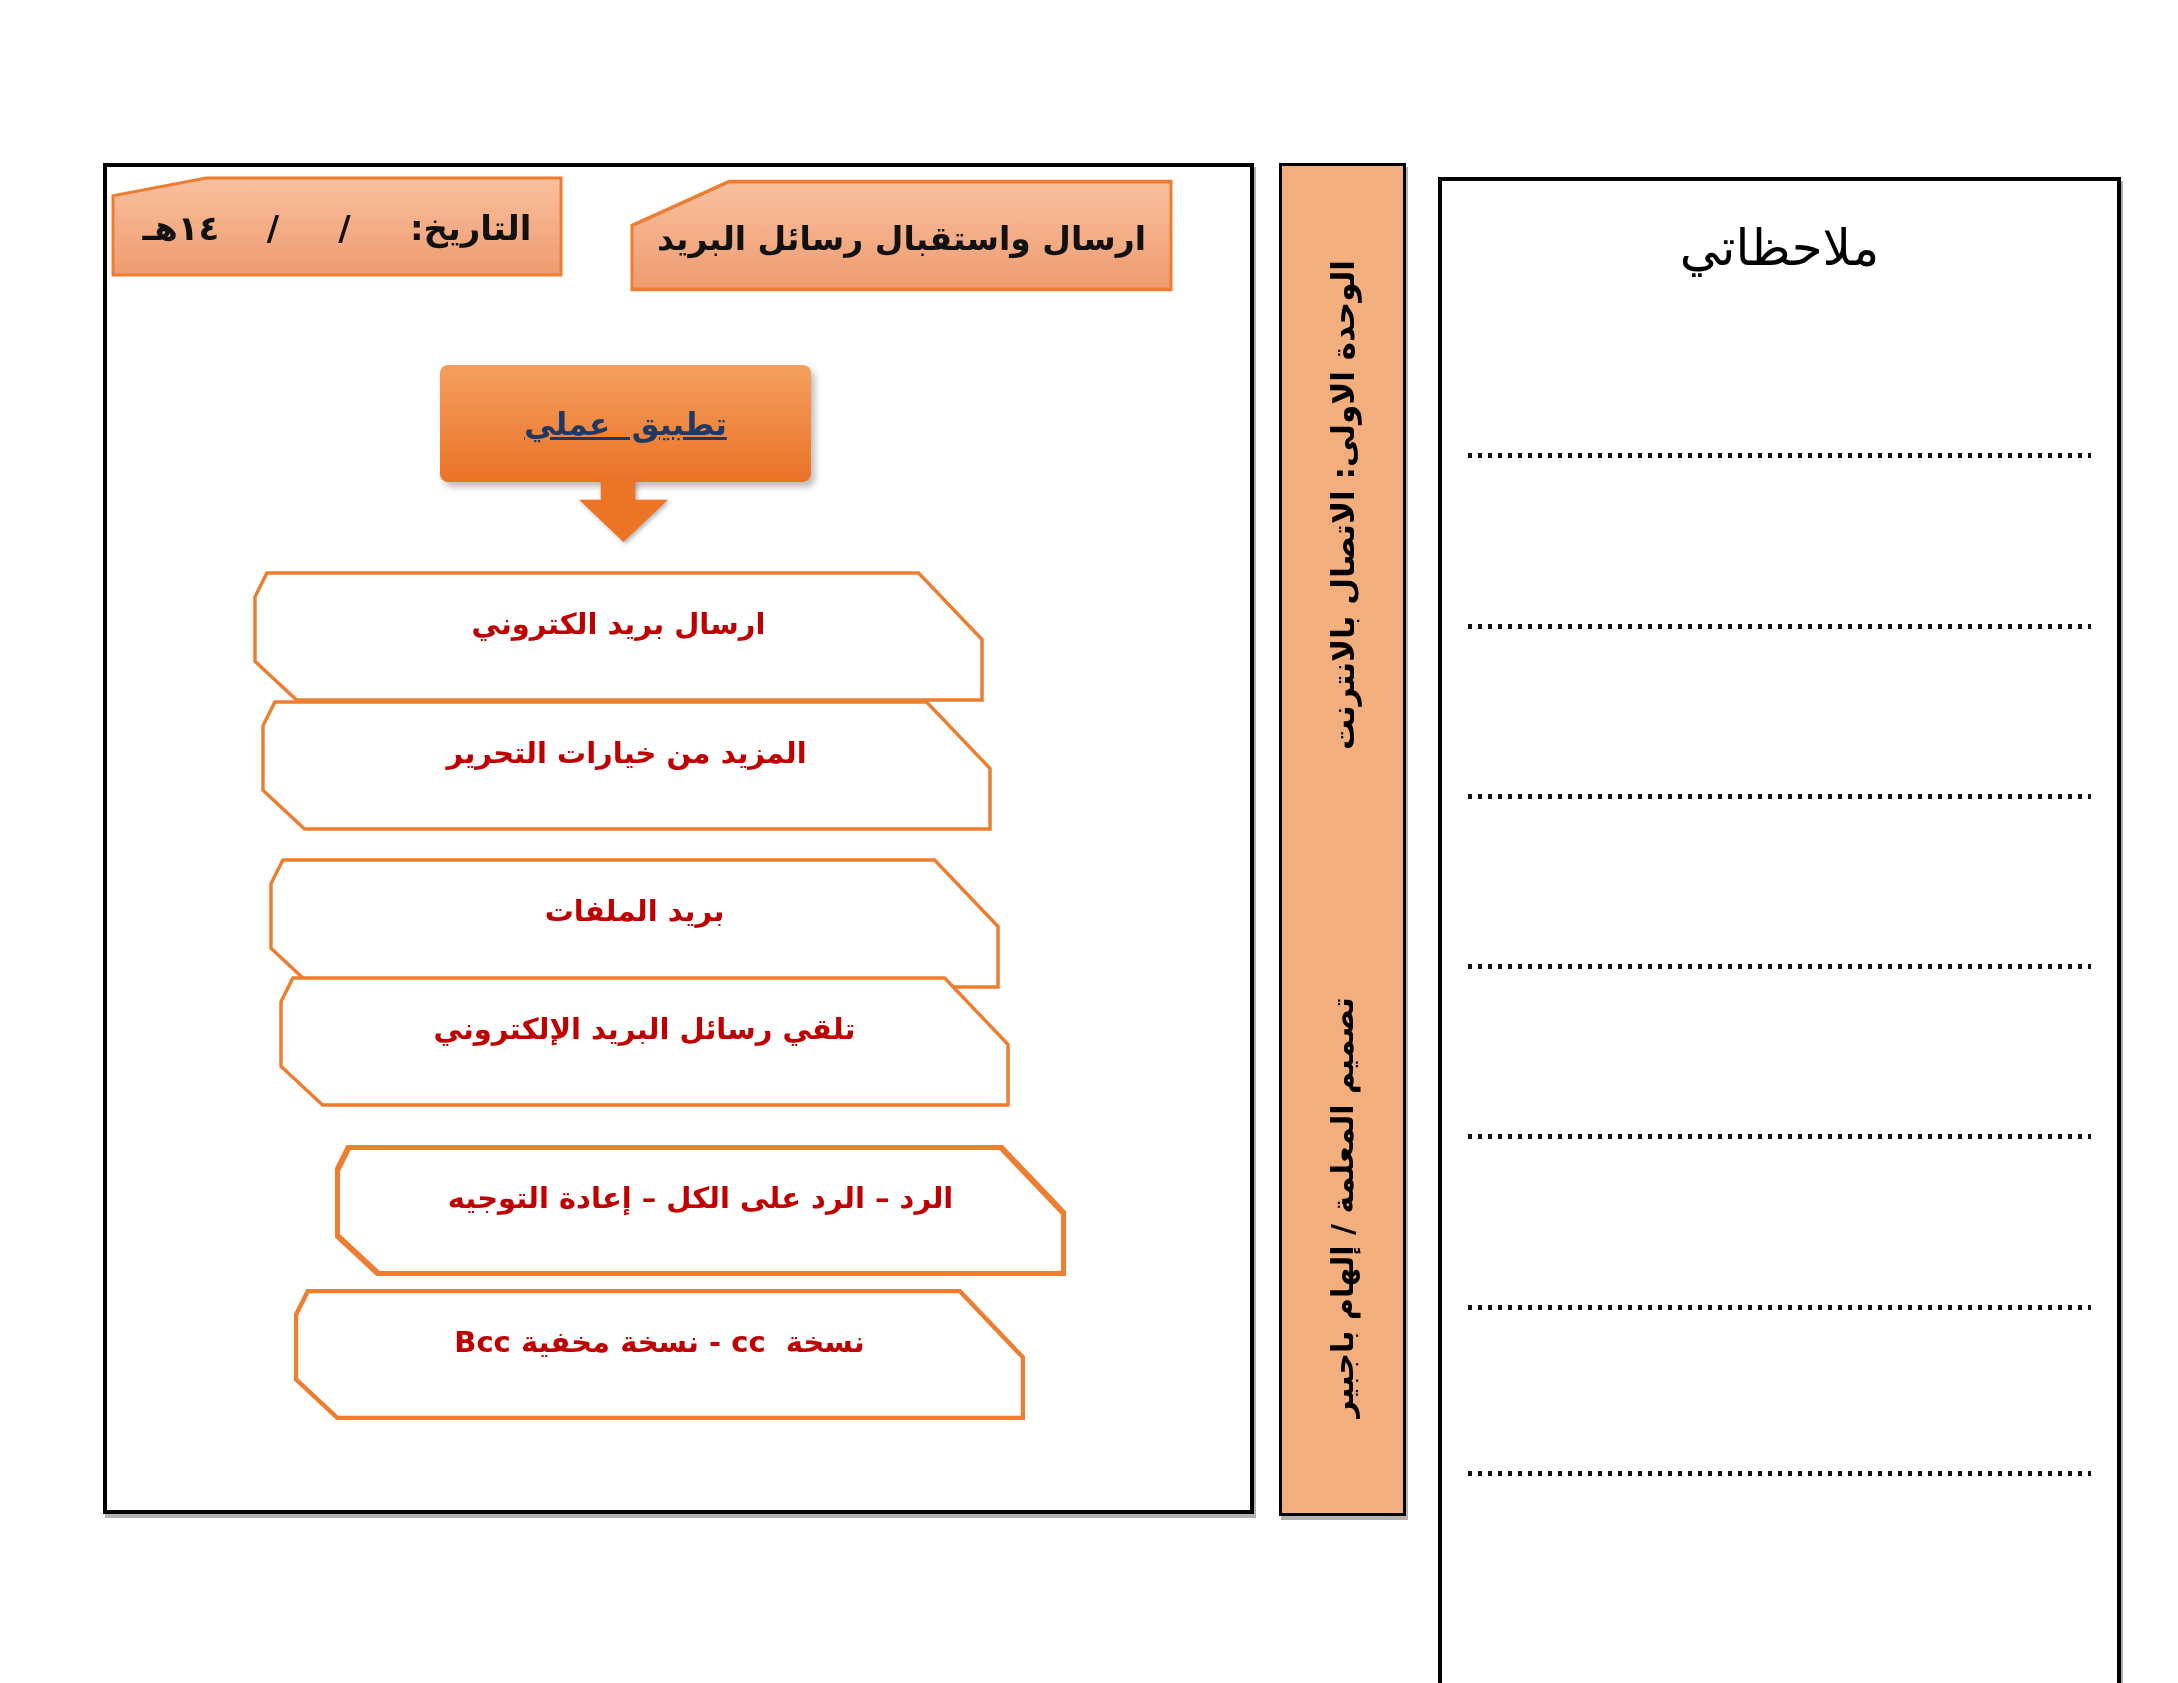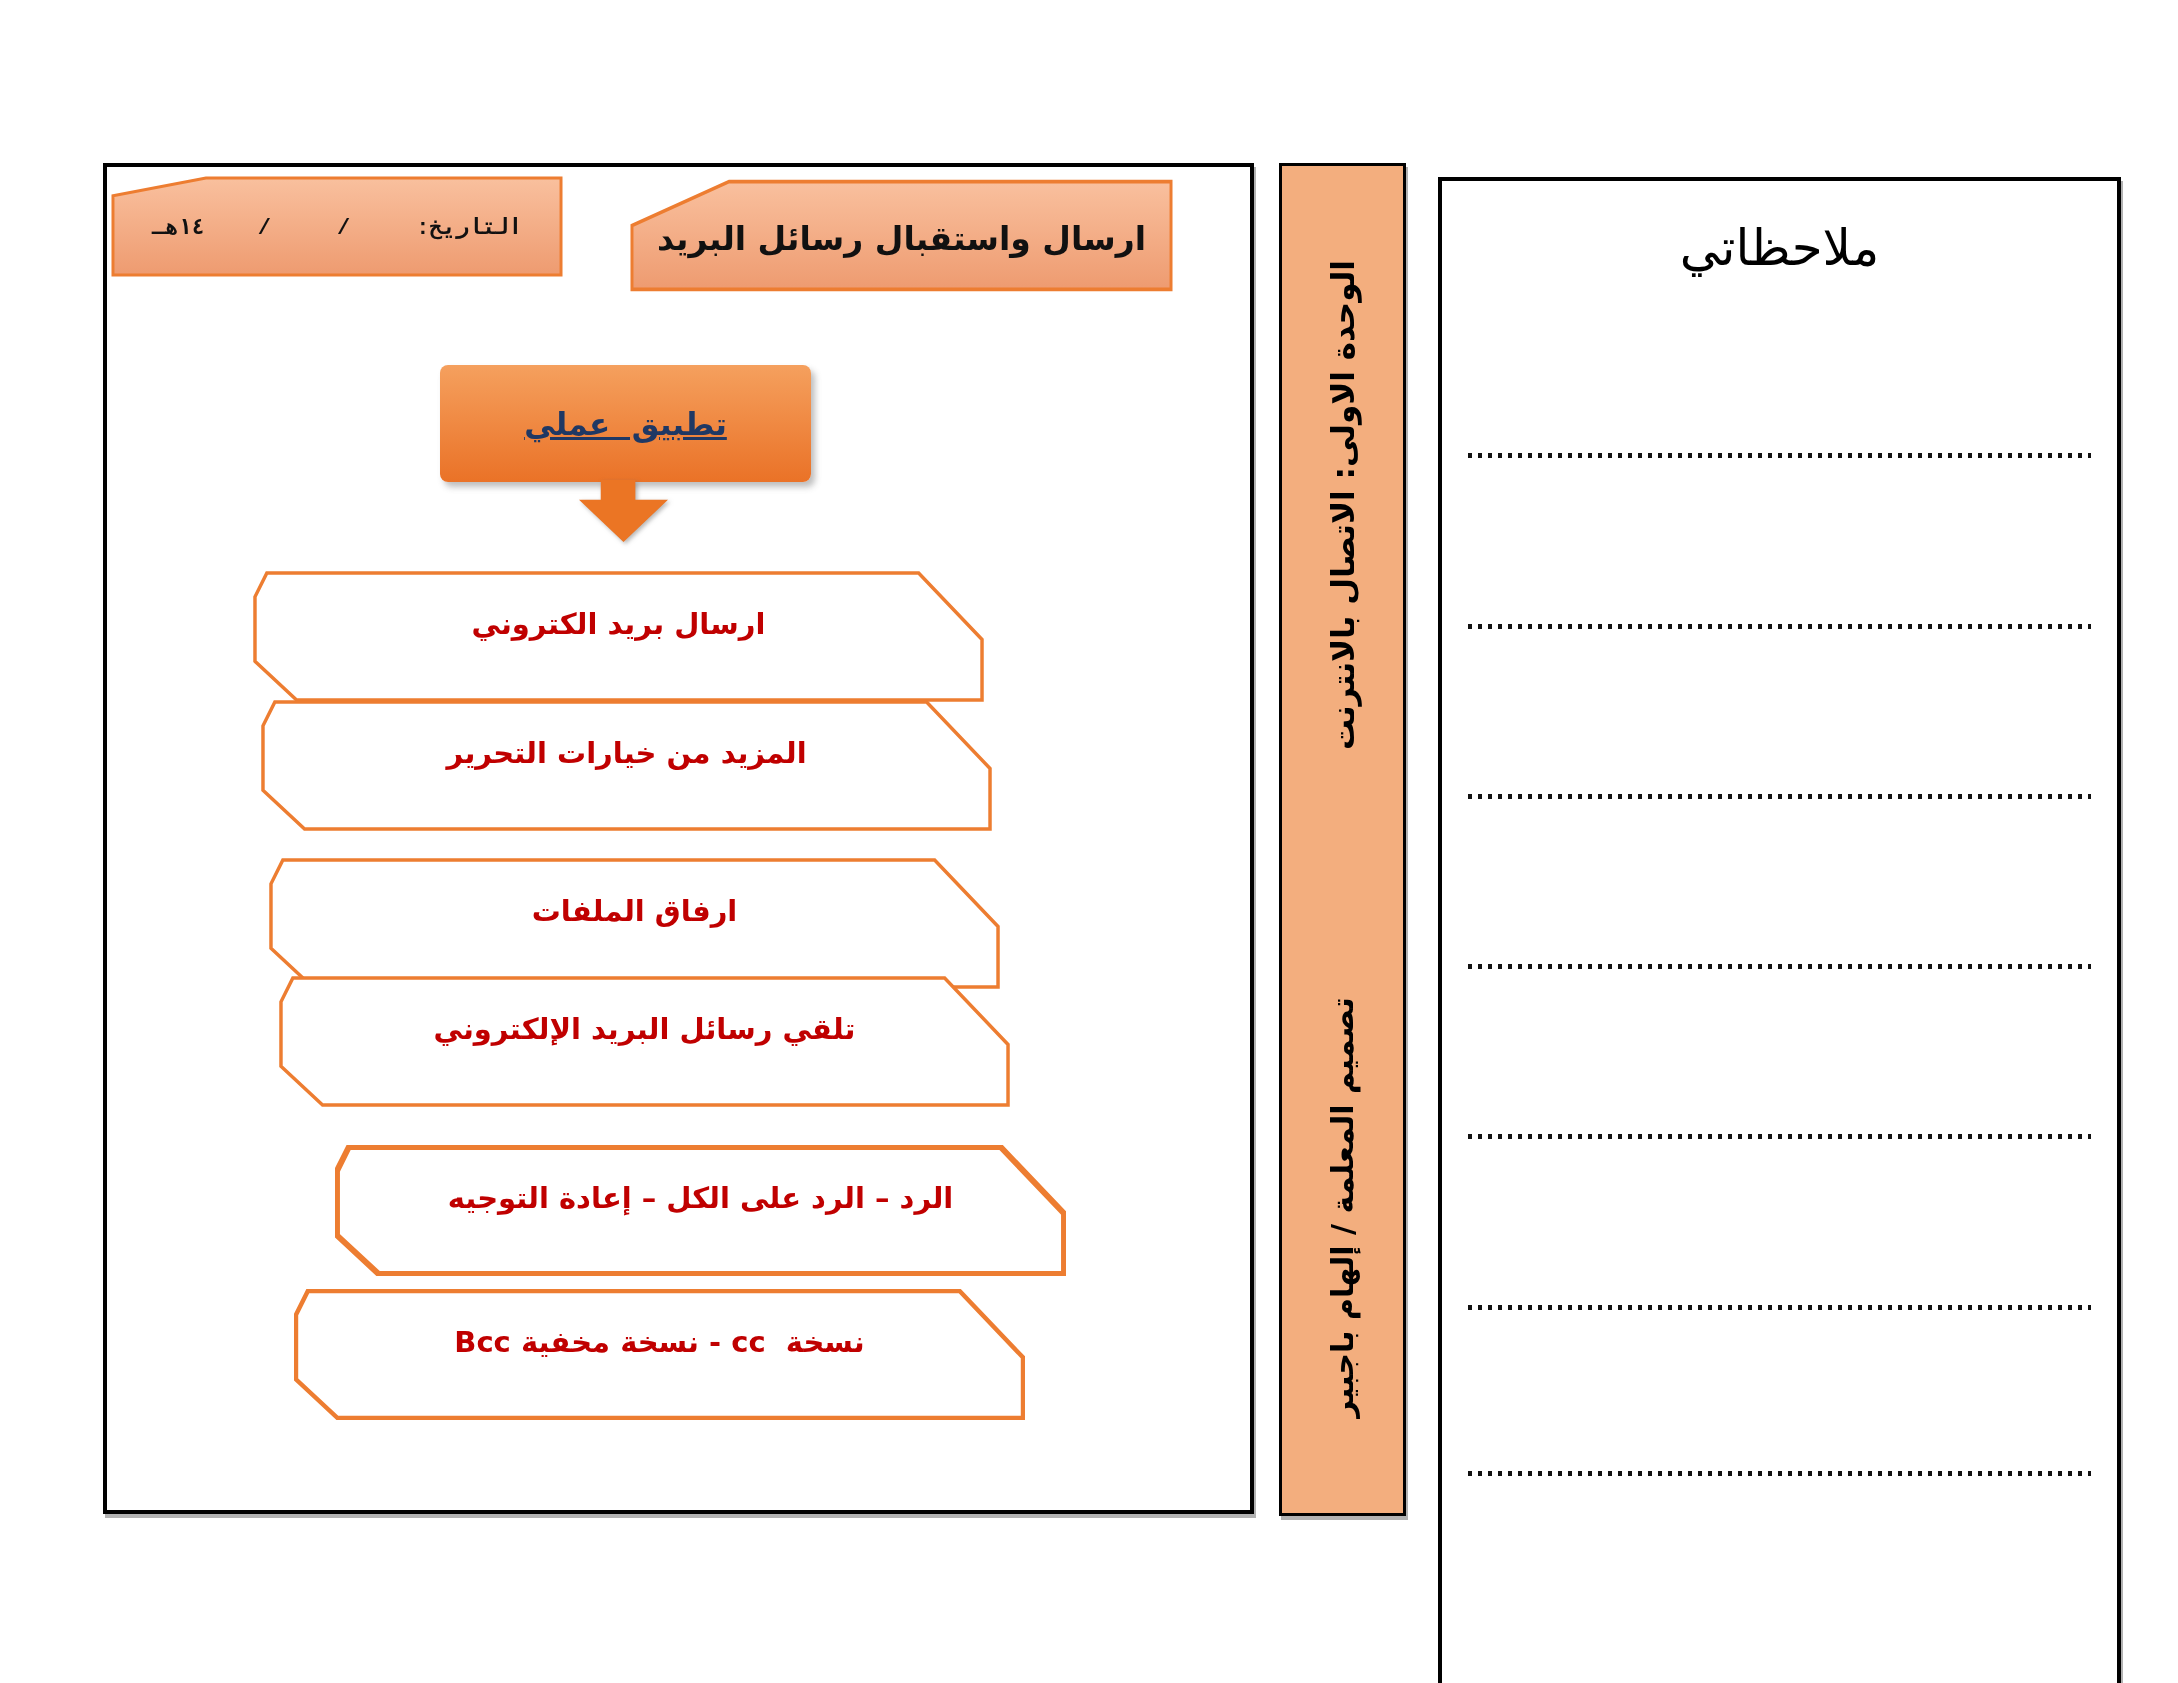--- a/index.html
+++ b/index.html
@@ -16,21 +16,21 @@
     box-shadow:2px 4px 0 rgba(0,0,0,.30);
   }
 
   
   .banner-svg { position:absolute; inset:0; width:100%; height:100%; }
   .banner-text {
     position:absolute; inset:0; display:flex; align-items:center; justify-content:center;
     font-weight:bold; color:#111; direction:rtl;
   }
   .date-banner  { left:107px; top:172px; width:452px; height:101px; }
-  .date-banner .banner-text  { font-size:22px; padding-top:2px;font-family:Liberation Mono, monospace; }
+  .date-banner .banner-text  { font-size:34px; padding-top:2px; }
   .title-banner { left:626px; top:175px; width:543px; height:113px; }
   .title-banner .banner-text { font-size:33px; padding-top:6px; }
   .stop-banner-top    { stop-color:var(--banner_top,#F9C09E); }
   .stop-banner-bottom { stop-color:var(--banner_bottom,#EE9B70); }
 
   
   .practical-box {
     left:436px; top:361px; width:371px; height:117px; border-radius:8px;
     background:linear-gradient(180deg, var(--box_top,#F5A05E), var(--box_bottom,#EA7227));
     box-shadow:4px 5px 6px rgba(110,110,110,.45);
@@ -147,21 +147,21 @@
   <div class="abs chevron c2">
     <svg viewBox="0 0 738 132" preserveAspectRatio="none">
         <polygon points="14,2 672,2 736,69 736,130 44,130 2,91 2,26"></polygon>
       </svg>
     <div class="step-label">المزيد من خيارات التحرير</div>
   </div>
   <div class="abs chevron c3">
     <svg viewBox="0 0 738 132" preserveAspectRatio="none">
         <polygon points="14,2 672,2 736,69 736,130 44,130 2,91 2,26"></polygon>
       </svg>
-    <div class="step-label">ارفاق الملفات</div>
+    <div class="step-label">بريد الملفات</div>
   </div>
   <div class="abs chevron c4">
     <svg viewBox="0 0 738 132" preserveAspectRatio="none">
         <polygon points="14,2 672,2 736,69 736,130 44,130 2,91 2,26"></polygon>
       </svg>
     <div class="step-label">تلقي رسائل البريد الإلكتروني</div>
   </div>
   <div class="abs chevron c5 b-thick">
     <svg viewBox="0 0 738 132" preserveAspectRatio="none">
         <polygon points="14,2 672,2 736,69 736,130 44,130 2,91 2,26"></polygon>

